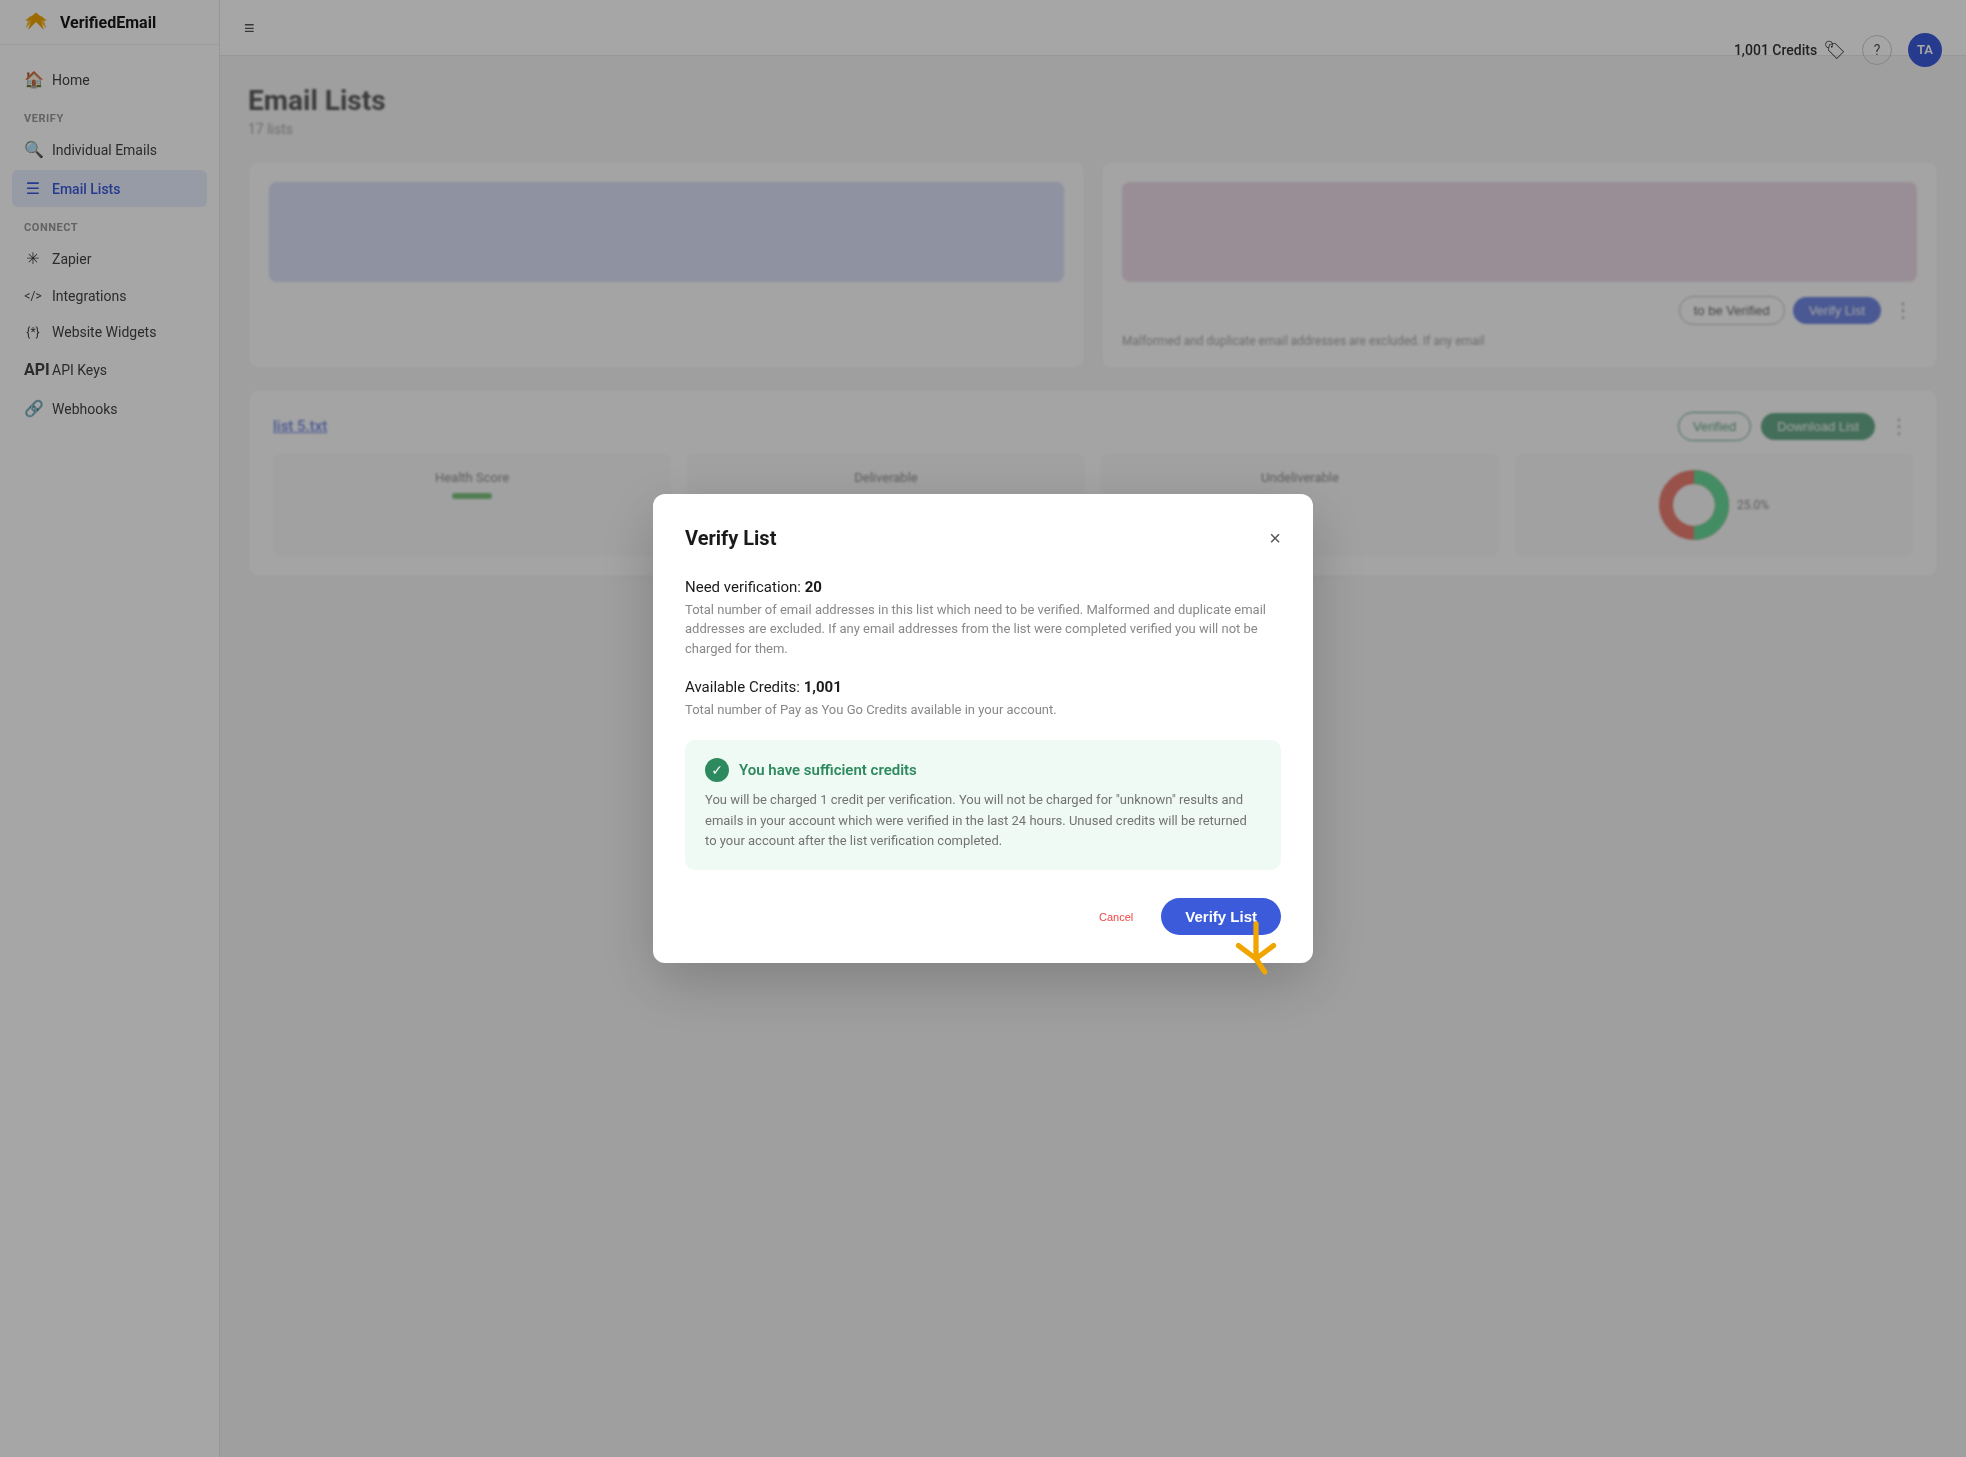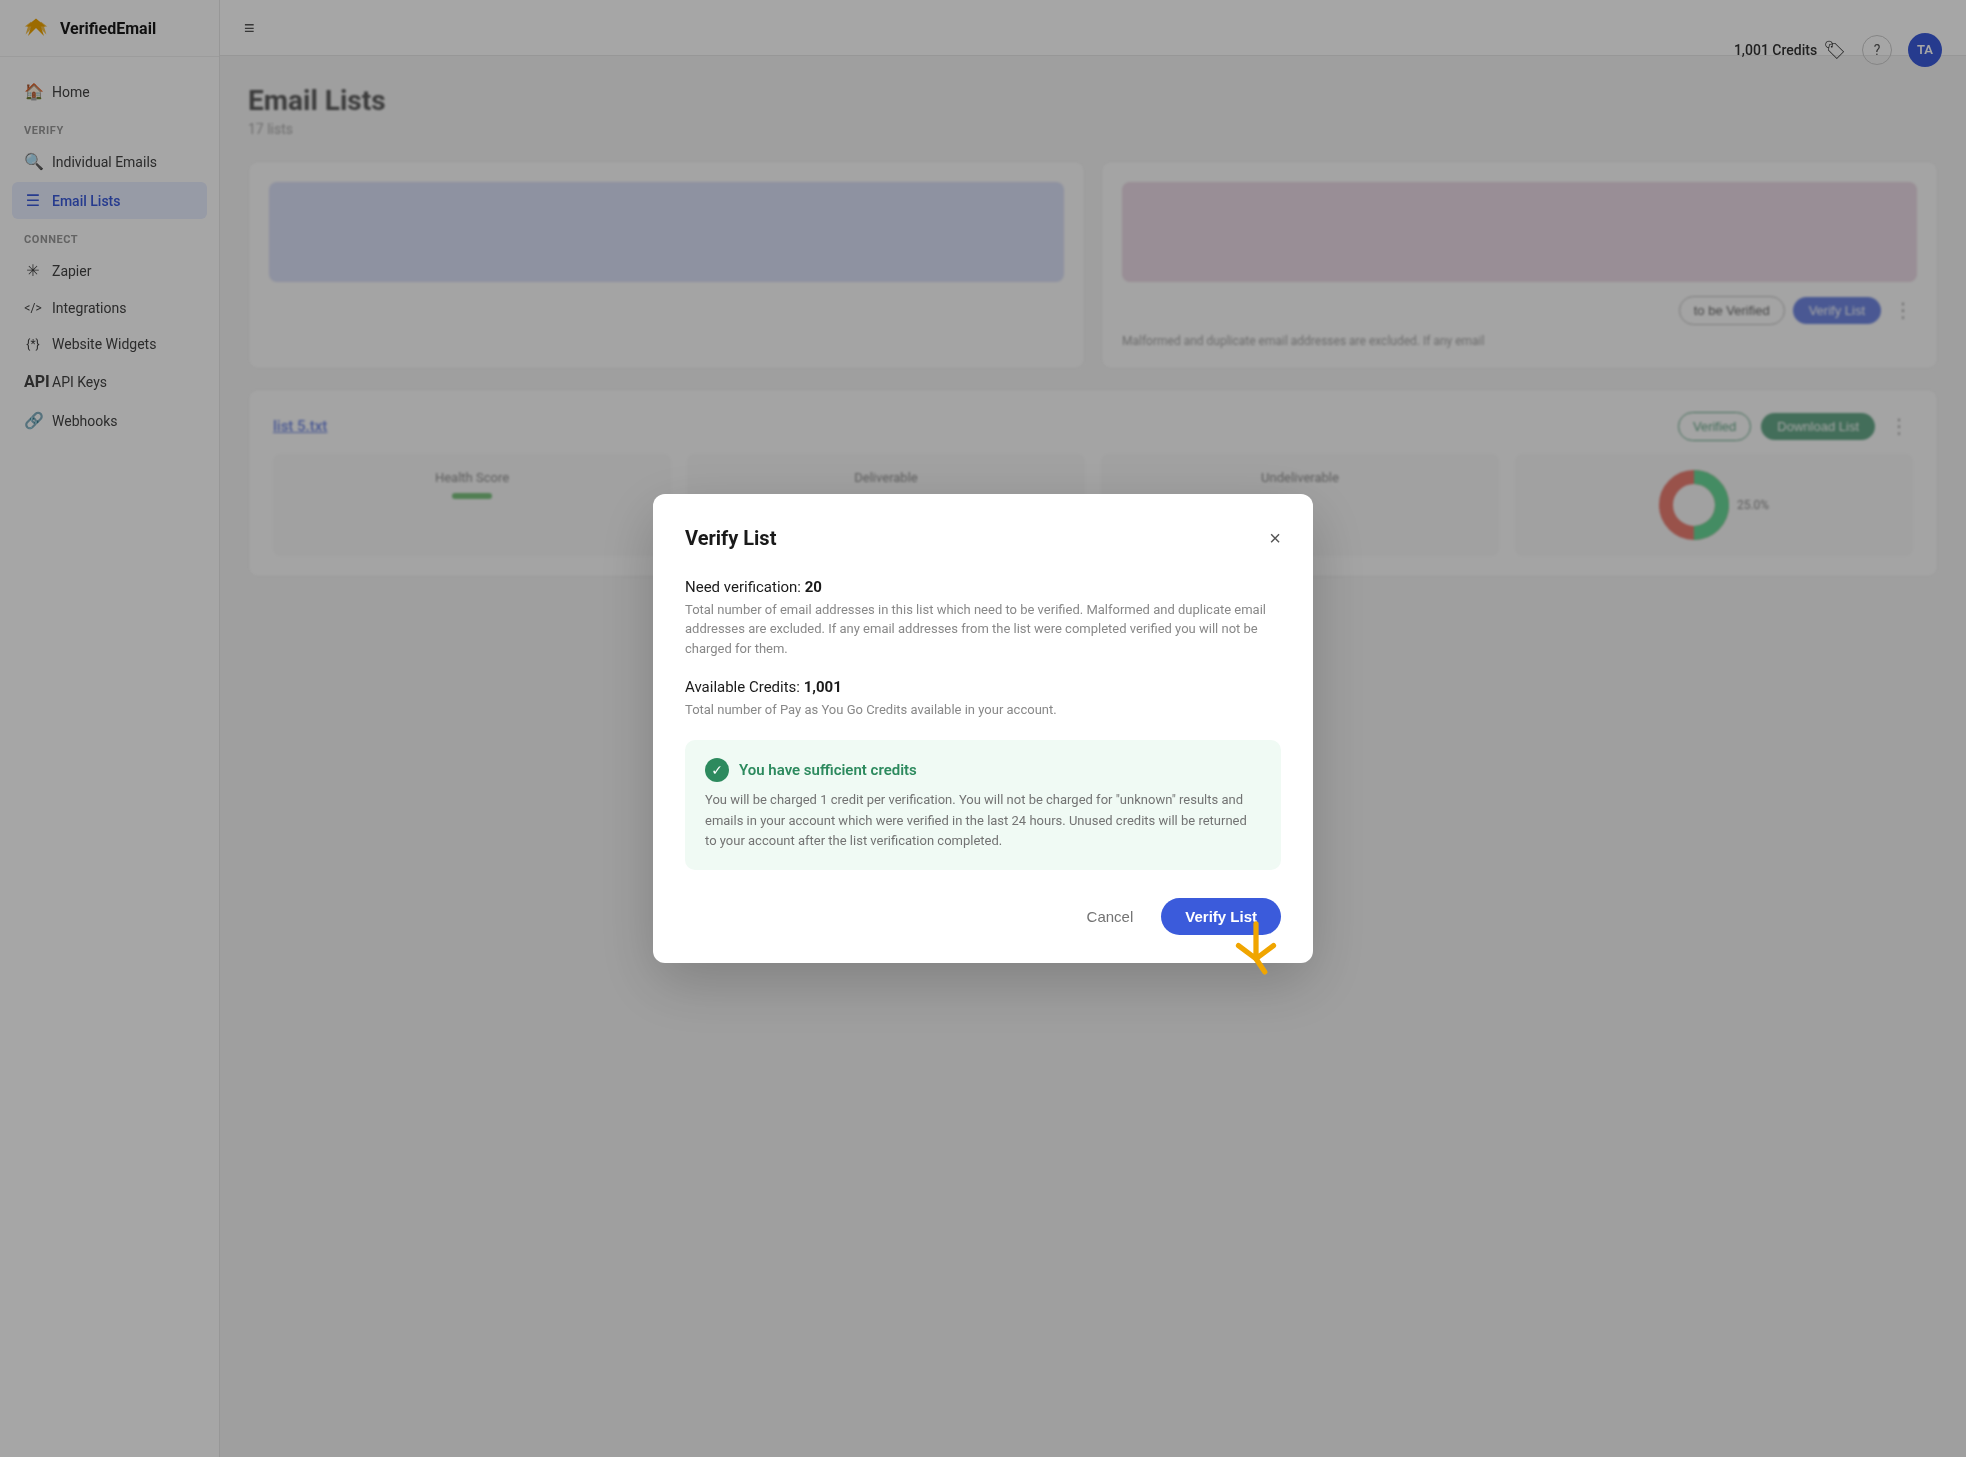--- a/index.html
+++ b/index.html
@@ -10,21 +10,21 @@
       width: 220px;
       background: #fff;
       border-right: 1px solid #e8e8e8;
       display: flex;
       flex-direction: column;
       padding: 0;
       flex-shrink: 0;
       height: 100vh;
     }
     .sidebar-logo {
-      padding: 12px 20px;
+      padding: 6px 20px;
       display: flex;
       align-items: center;
       gap: 8px;
       border-bottom: 1px solid #f0f0f0;
     }
     .logo-icon {
       width: 32px;
       height: 32px;
     }
     .logo-text {
@@ -263,22 +263,22 @@
     .modal-footer {
       display: flex;
       align-items: center;
       justify-content: flex-end;
       gap: 16px;
       position: relative;
     }
     .modal-cancel-btn {
       background: none;
       border: none;
-      font-size: 15px;
-      color: #737373;
+      font-size: 11px;
+      color: #ef4444;
       cursor: pointer;
       padding: 8px 12px;
     }
     .modal-verify-btn {
       background: #3b5bdb;
       color: #fff;
       border: none;
       border-radius: 24px;
       padding: 10px 24px;
       font-size: 15px;

